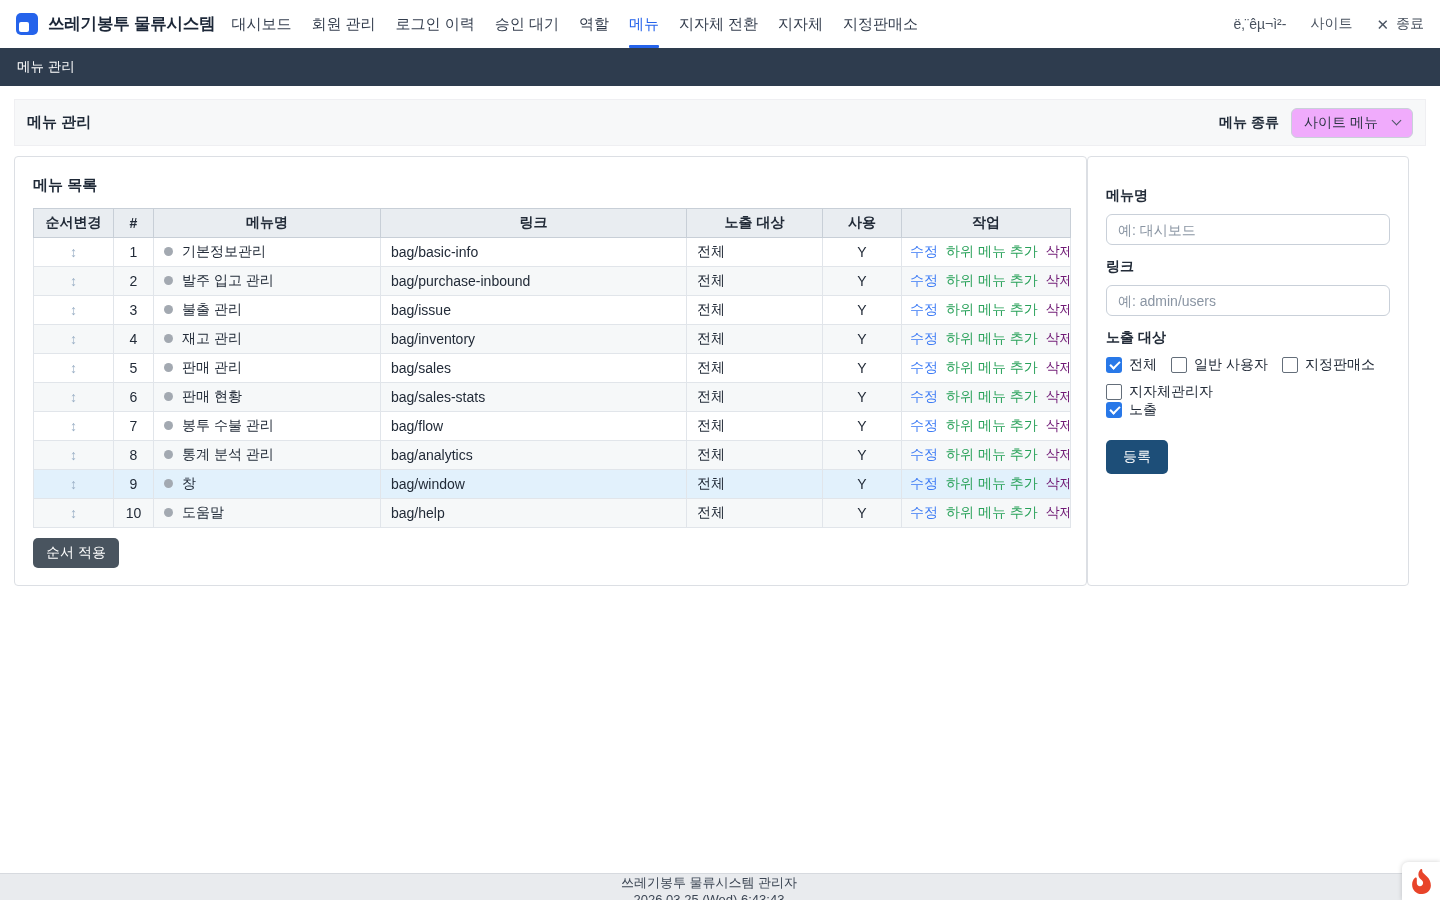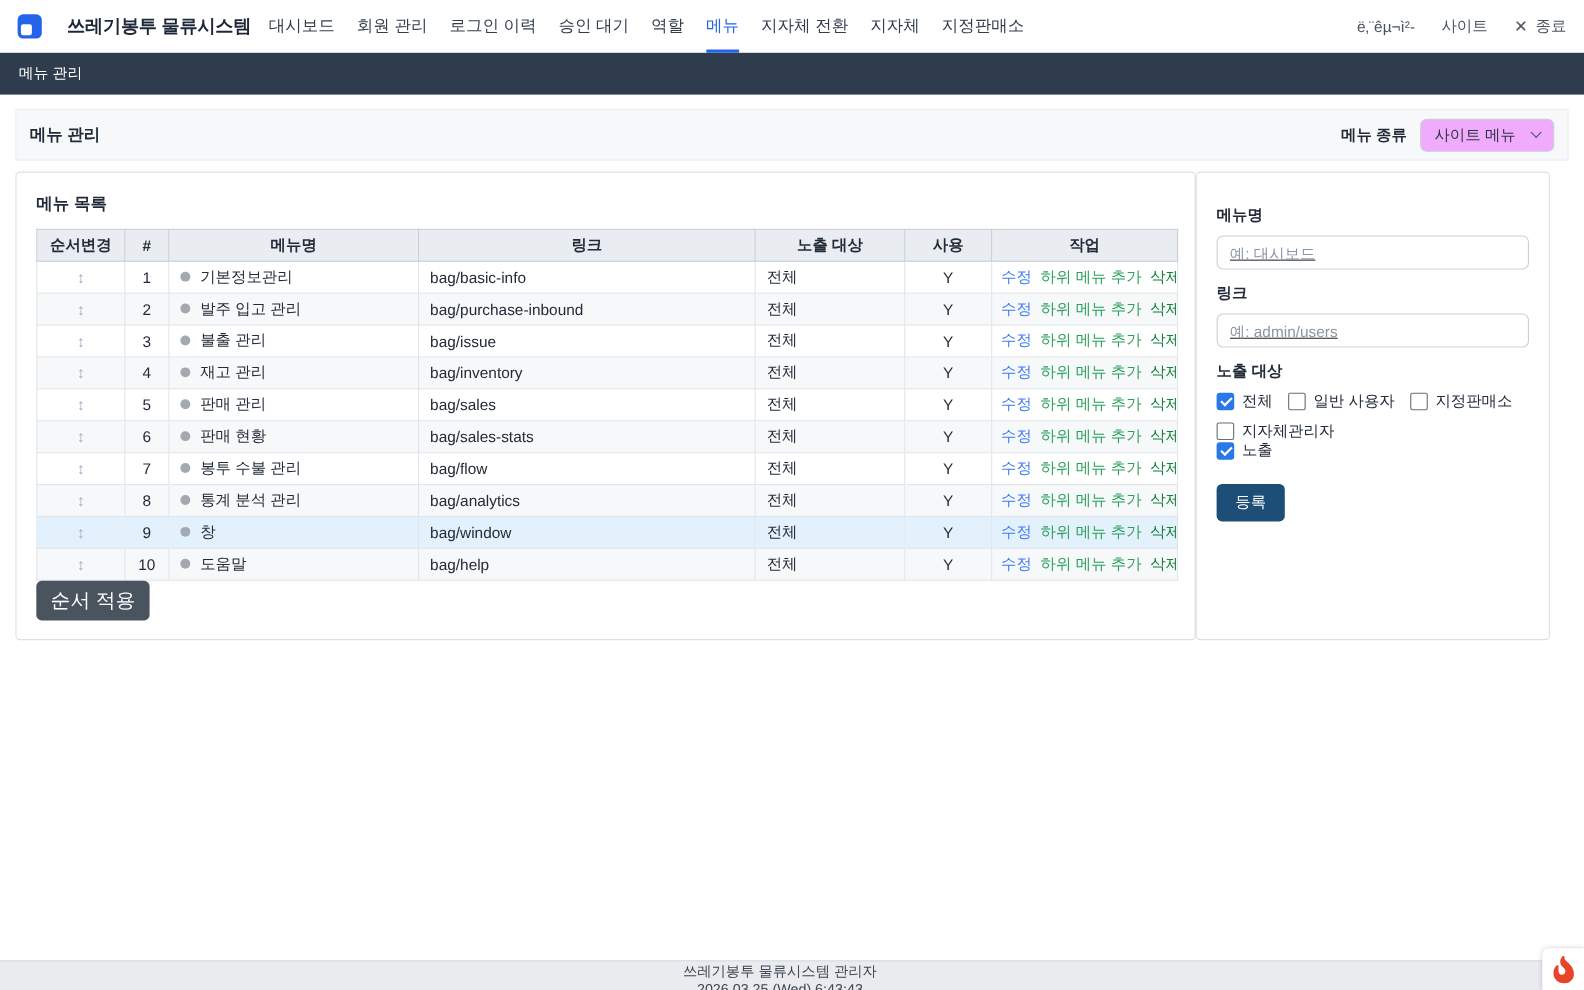--- a/index.html
+++ b/index.html
@@ -5,21 +5,21 @@
   * { box-sizing: border-box; }
   html,body { margin:0; padding:0; }
   body {
     width:1440px; height:900px; position:relative; overflow:hidden;
     background:#ffffff; font-family:"Liberation Sans", sans-serif;
     color:#222b38; -webkit-font-smoothing:antialiased;
   }
 
   
   .topnav { height:48px; display:flex; align-items:center; padding:0 16px; background:#fff; }
-  .brand { display:flex; align-items:center; gap:23px; cursor:pointer; }
+  .brand { display:flex; align-items:center; gap:10px; cursor:pointer; }
   .logo { width:22px; height:22px; background:#2563eb; border-radius:5px; position:relative; flex:0 0 auto; }
   .logo::after { content:""; position:absolute; left:3px; bottom:3px; width:10px; height:10px;
                  background:#fff; border-radius:2px; }
   .brand-name { font-size:16.5px; font-weight:bold; color:#1c2738; letter-spacing:-0.2px; }
   .nav-items { display:flex; align-items:center; height:48px; margin-left:6px;justify-content:flex-end; }
   .nav-item { padding:0 10px; height:48px; line-height:48px; font-size:15px; color:#333d4d;
               cursor:pointer; position:relative; white-space:nowrap; }
   .nav-item.active { color:#2563eb; }
   .nav-item.active::after { content:""; position:absolute; left:10px; right:10px; bottom:0;
                             height:3px; background:#2563eb; border-radius:1px; }
@@ -63,28 +63,28 @@
   .c-drag { text-align:center; }
   .c-num { text-align:center; }
   .c-use { text-align:center; }
   .c-actions { text-align:center; white-space:nowrap; padding:5px 4px; }
   .dot { width:9px; height:9px; background:#a3a9b1; border-radius:50%; display:inline-block;
          margin-right:9px; }
   .drag-handle { color:#9bb0c6; font-size:14px; cursor:grab; }
   .act { cursor:pointer; margin:0 4px; text-decoration:none; }
   .act-edit { color:#3d7bf5; }
   .act-add  { color:#28a159; }
-  .act-del  { color:#15803d; }
-  .apply-order-btn { background:#49545f; color:#fff; border:none; border-radius:5px;
-                     padding:6px 13px; font-size:18px; cursor:pointer; font-family:inherit; }
+  .act-del  { color:#701a75; }
+  .apply-order-btn { margin-top:10px; background:#49545f; color:#fff; border:none; border-radius:5px;
+                     padding:6px 13px; font-size:14px; cursor:pointer; font-family:inherit; }
 
   
   .form-label { font-size:14px; font-weight:bold; color:#222b38; margin:13px 0 9px 0; }
   .form-input { width:100%; height:31px; border:1px solid #c9d0d9; border-radius:6px;
-                padding:0 11px; font-size:14px; color:#333; font-family:inherit;text-decoration:underline; }
+                padding:0 11px; font-size:14px; color:#333; font-family:inherit; }
   .form-input::placeholder { color:#8a95a3; }
   .checkbox-group { display:flex; flex-wrap:wrap; column-gap:14px; row-gap:9px; margin-top:4px; }
   .checkbox { display:flex; align-items:center; gap:7px; font-size:14px; color:#222b38; cursor:pointer; }
   .box { width:16px; height:16px; border-radius:3px; flex:0 0 auto; position:relative; }
   .box.unchecked { border:1.6px solid #646e7a; background:#fff; border-radius:2px; }
   .box.checked { background:#2878e8; }
   .box.checked::after { content:""; position:absolute; left:3.5px; top:4px; width:8px; height:4px;
                         border-left:2px solid #fff; border-bottom:2px solid #fff;
                         transform:rotate(-45deg); }
   .visible-row { }

